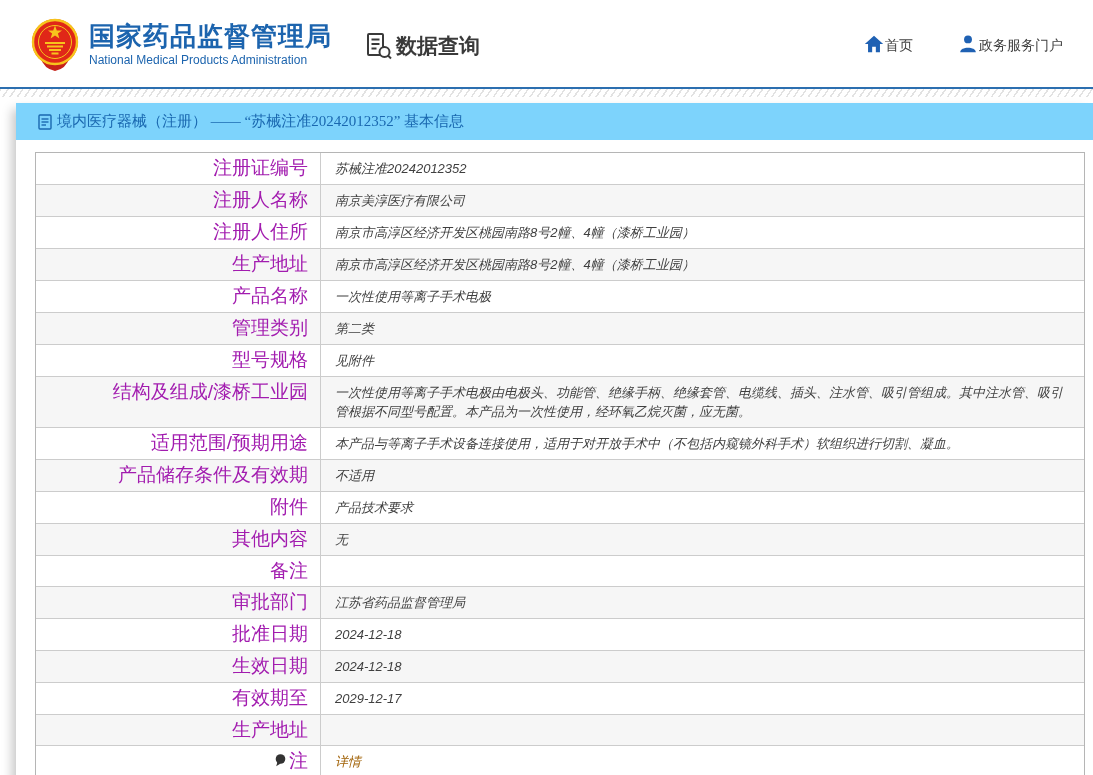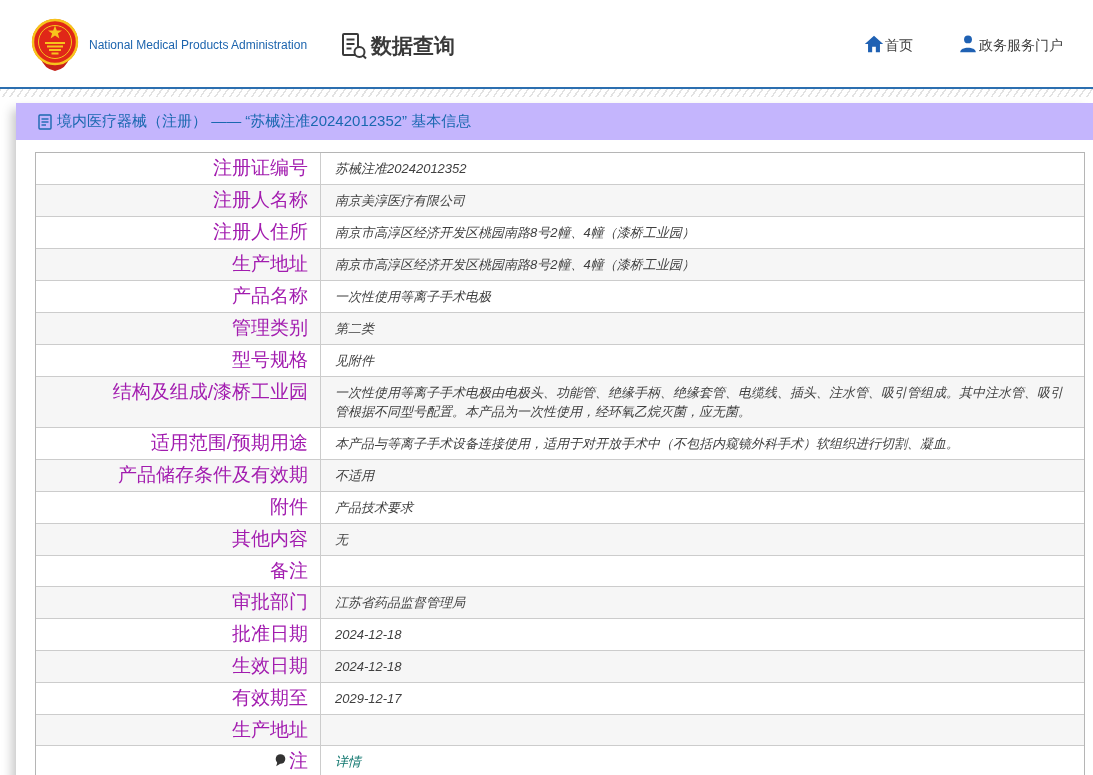--- a/index.html
+++ b/index.html
@@ -43,22 +43,22 @@
     background:repeating-linear-gradient(125deg,#e2e2e2 0px,#e2e2e2 1.5px,#ffffff 1.5px,#ffffff 6px);
   }
 
   
   .panel {
     margin-left:16px; margin-top:6px; background:#fff;
     box-shadow:-6px 4px 10px -2px rgba(0,0,0,0.22);
     padding-bottom:11px; min-height:660px;
   }
   .titlebar {
-    background:#c4b5fd; height:37px; display:flex; align-items:center;
-    padding-left:22px; color:#1a68b0; font-size:15px;
+    background:#7dd3fc; height:37px; display:flex; align-items:center;
+    padding-left:22px; color:#1a68b0; font-size:15px;font-family:Liberation Serif, serif;
   }
   .titlebar svg { width:14px; height:16px; margin-right:5px; flex:0 0 14px; }
 
   
   .info-table {
     margin:12px 8px 0 19px;
     border:1px solid #b5b5b5;
   }
   .trow { display:flex; border-bottom:1px solid #cccccc; background:#ffffff; min-height:30px; }
   .trow:last-child { border-bottom:none; }
@@ -70,39 +70,40 @@
     display:flex; justify-content:flex-end; align-items:flex-start;
   }
   .tlabel .label-text { display:inline-block; }
   .note-icon { display:inline-flex; margin-right:3px; margin-top:2px; }
   .tvalue {
     flex:1 1 auto; padding:6px 14px 6px 14px;
     font-size:13px; line-height:19px; color:#3f3f3f;
     word-break:break-all;
     font-style:italic;
   }
-  .detail-link { color:#0f766e; cursor:pointer; text-decoration:none; }
+  .detail-link { color:#a16207; cursor:pointer; text-decoration:none; }
 </style>
 </head>
 <body>
 
 <div class="header">
   <svg class="emblem" viewBox="0 0 50 56">
     <path d="M10 40 Q14 52 25 54 Q36 52 40 40 L25 48 Z" fill="#c6221a"></path>
     <circle cx="25" cy="25" r="23" fill="#e02718"></circle>
     <circle cx="25" cy="25" r="22" fill="none" stroke="#f7c41c" stroke-width="2.4"></circle>
     <circle cx="25" cy="25" r="16.5" fill="none" stroke="#f7c41c" stroke-width="1"></circle>
     <polygon points="25,8.5 26.8,13.4 32,13.4 27.9,16.5 29.4,21.4 25,18.4 20.6,21.4 22.1,16.5 18,13.4 23.2,13.4" fill="#f7c41c"></polygon>
     <rect x="15" y="25" width="20" height="2" fill="#f7c41c"></rect>
     <rect x="17" y="28.5" width="16" height="2" fill="#f7c41c"></rect>
     <rect x="19" y="32" width="12" height="2" fill="#f7c41c"></rect>
     <rect x="21.5" y="35.5" width="7" height="2" fill="#f7c41c"></rect>
   </svg>
 
   <div class="brand">
+    <div class="brand-title">国家药品监督管理局</div>
     <div class="brand-sub">National Medical Products Administration</div>
   </div>
 
   <div class="dataquery">
     <svg viewBox="0 0 26 28" fill="none" stroke="#3a3a3a" stroke-width="2">
       <rect x="2" y="2" width="15" height="21" rx="1"></rect>
       <line x1="5.5" y1="7.5" x2="13.5" y2="7.5"></line>
       <line x1="5.5" y1="12" x2="13.5" y2="12"></line>
       <line x1="5.5" y1="16.5" x2="10.5" y2="16.5"></line>
       <circle cx="18.5" cy="20" r="5" fill="#fff"></circle>

